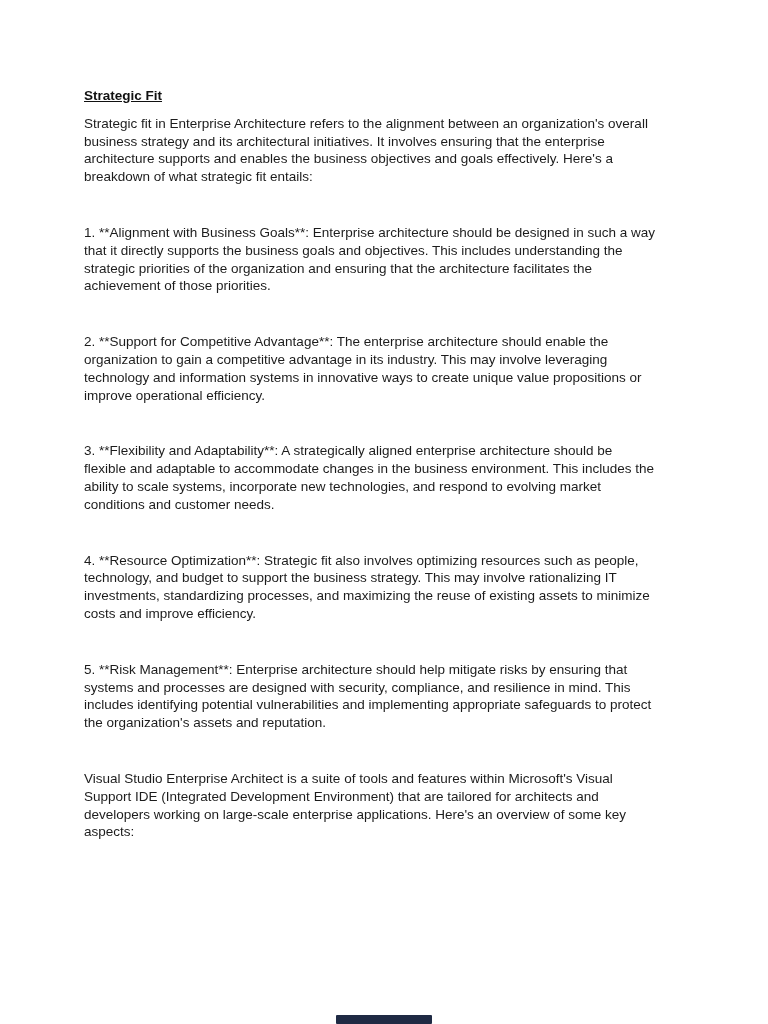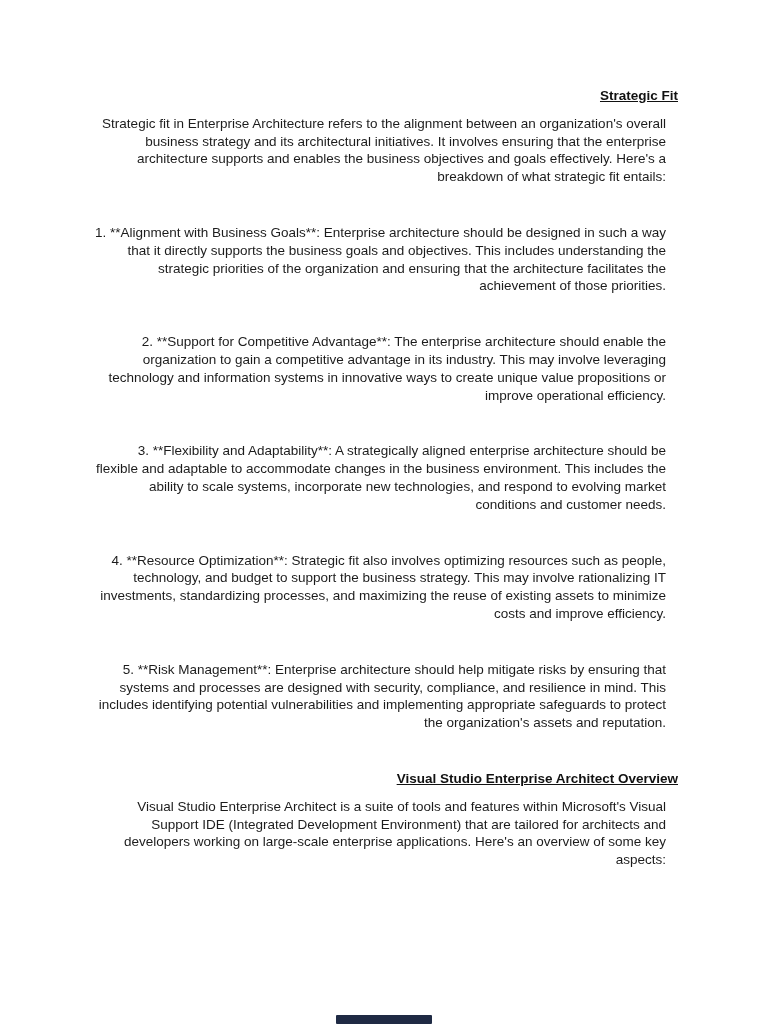--- a/index.html
+++ b/index.html
@@ -9,27 +9,27 @@
   body {
     width: 768px;
     height: 1024px;
     background: #ffffff;
     font-family: "Liberation Sans", "DejaVu Sans", sans-serif;
     position: relative;
     overflow: hidden;
   }
   .doc-page {
     position: absolute;
-    left: 92px;
+    left: 84px;
     top: 87px;
     width: 586px;
     color: #1c1c1c;
     font-size: 13.5px;
     line-height: 17.8px;
-    text-align: right;
+    text-align: left;
   }
   .doc-heading {
     font-size: 13.5px;
     font-weight: bold;
     text-decoration: underline;
     color: #111111;
     margin: 0 0 10px 0;
   }
   .doc-para {
     margin: 0 12px 38px 0;
@@ -59,19 +59,18 @@
 
   <p class="doc-para">2. **Support for Competitive Advantage**: The enterprise architecture should enable the organization to gain a competitive advantage in its industry. This may involve leveraging technology and information systems in innovative ways to create unique value propositions or improve operational efficiency.</p>
 
   <p class="doc-para">3. **Flexibility and Adaptability**: A strategically aligned enterprise architecture should be flexible and adaptable to accommodate changes in the business environment. This includes the ability to scale systems, incorporate new technologies, and respond to evolving market conditions and customer needs.</p>
 
   <p class="doc-para">4. **Resource Optimization**: Strategic fit also involves optimizing resources such as people, technology, and budget to support the business strategy. This may involve rationalizing IT investments, standardizing processes, and maximizing the reuse of existing assets to minimize costs and improve efficiency.</p>
 
   <p class="doc-para">5. **Risk Management**: Enterprise architecture should help mitigate risks by ensuring that systems and processes are designed with security, compliance, and resilience in mind. This includes identifying potential vulnerabilities and implementing appropriate safeguards to protect the organization's assets and reputation.</p>
 
 
-  <h2 class="doc-heading">Visual Studio Enterprise Architect Overview</h2>
 
   <p class="doc-para">Visual Studio Enterprise Architect is a suite of tools and features within Microsoft's Visual Support IDE (Integrated Development Environment) that are tailored for architects and developers working on large-scale enterprise applications. Here's an overview of some key aspects:</p>
 
 </div>
 
 <div class="scroll-thumb" style="background: rgb(31, 42, 68);"></div>
 
 </body></html>

